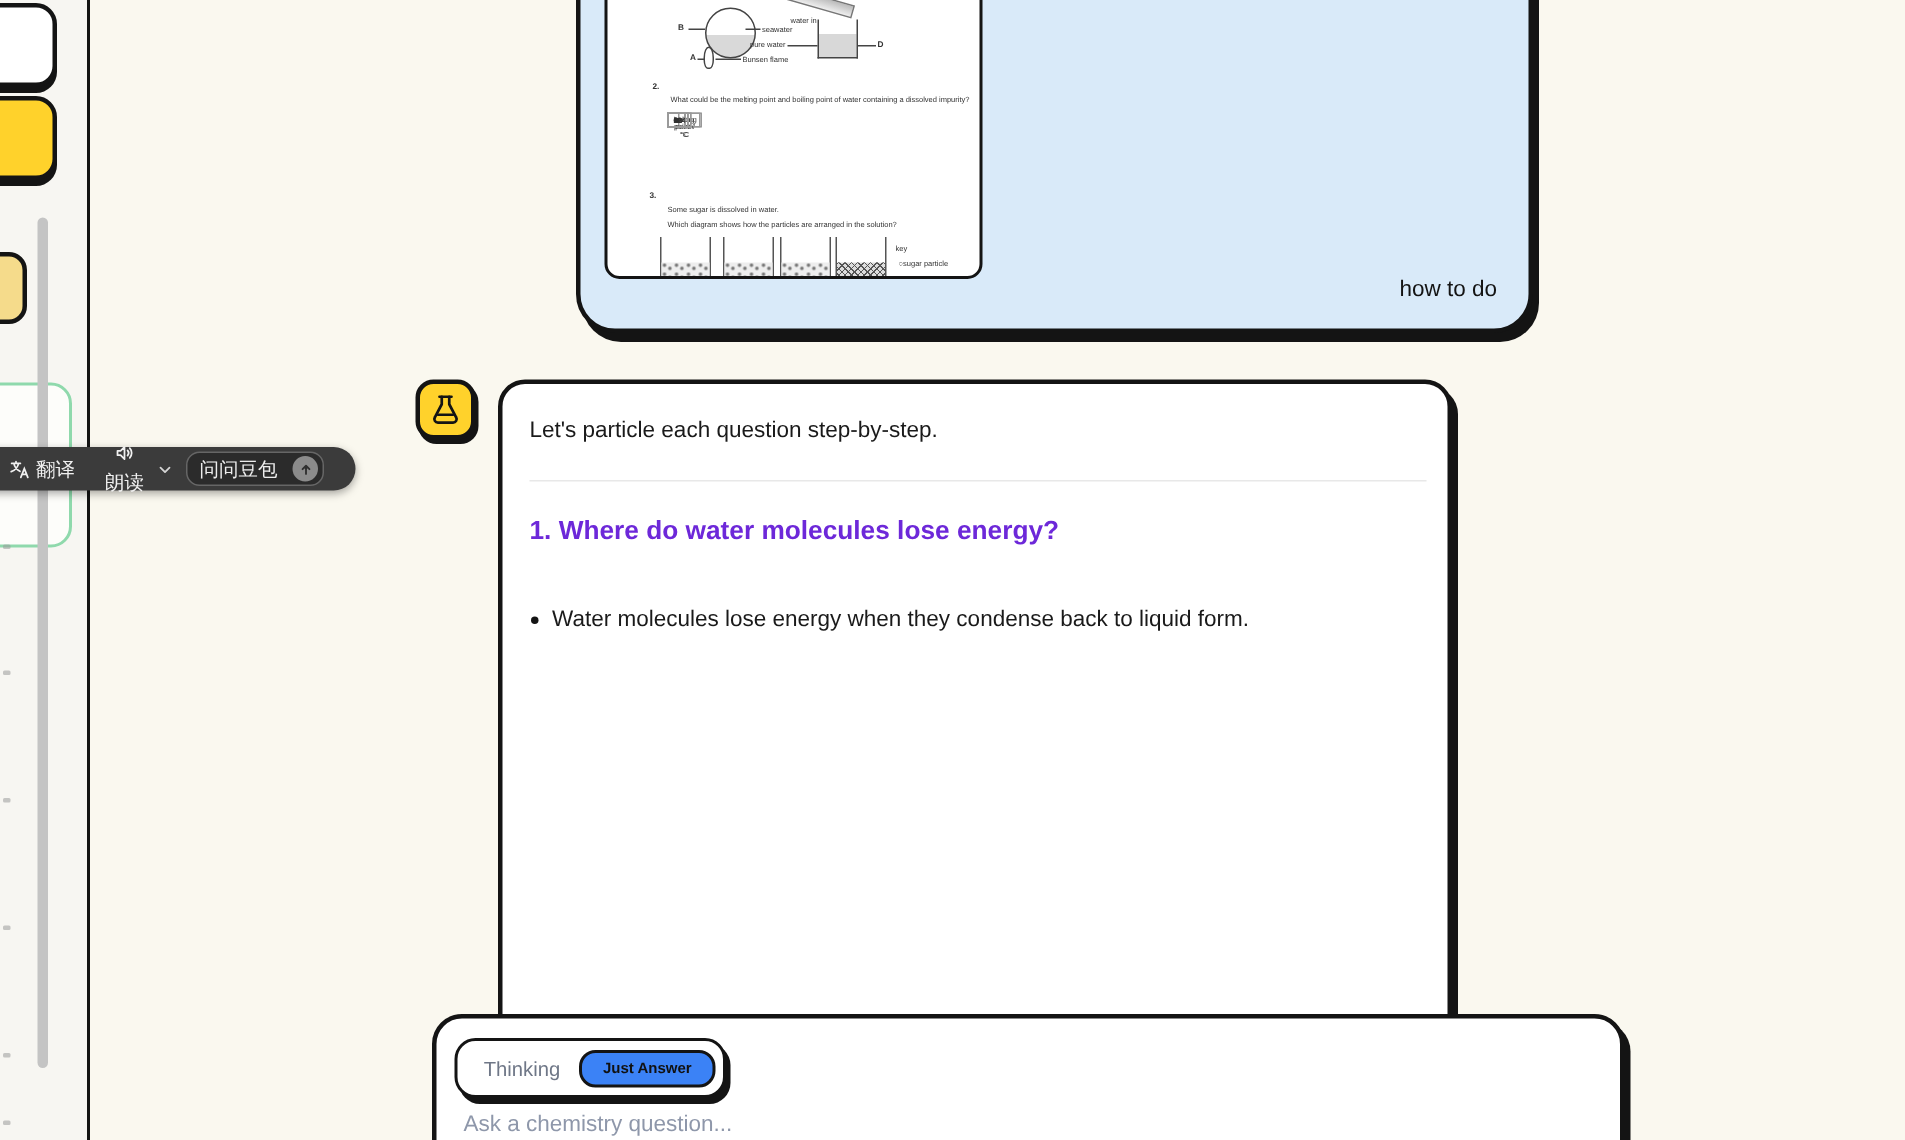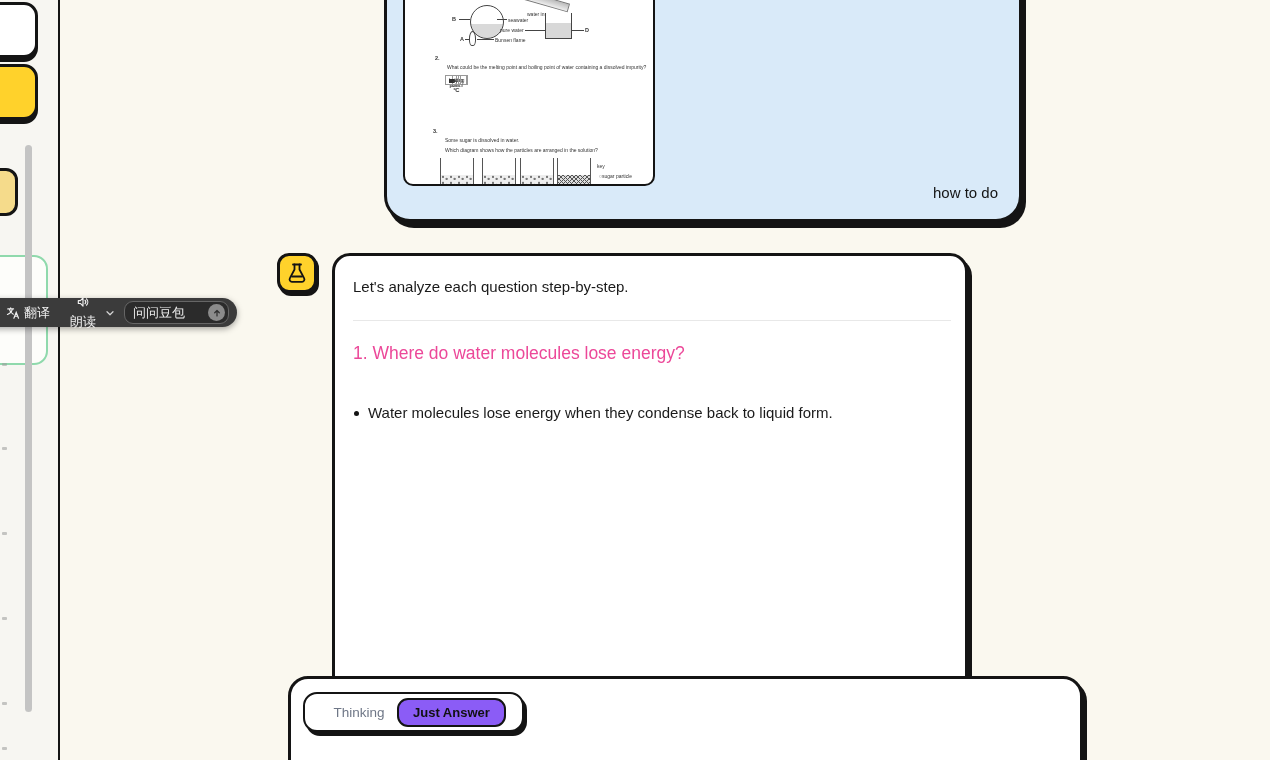--- a/index.html
+++ b/index.html
@@ -44,40 +44,40 @@
       background-size:8px 6px; }
   .beaker .fill.hatch { background:#ddd;
       background-image:repeating-linear-gradient(45deg, #555 0, #555 .7px, transparent .7px, transparent 3px),
                        repeating-linear-gradient(-45deg, #555 0, #555 .7px, transparent .7px, transparent 3px); }
 
   
   #ai-avatar { position:absolute; left:277px; top:253px; width:40px; height:40px; background:#ffd22b; border:3px solid #141414; border-radius:12px; box-shadow:2px 3px 0 #141414; z-index:12; display:flex; align-items:center; justify-content:center; }
   #ai-card { left:332px; top:253px; width:636px; height:600px; border-radius:18px; box-shadow:4px 5px 0 #141414; z-index:10; }
   #ai-intro { position:absolute; left:18px; top:20px; font-size:15px; line-height:22px; color:#1a1a1a; }
   #ai-divider { position:absolute; left:18px; top:64px; width:598px; height:1px; background:#e8e8e8; }
-  #ai-heading { position:absolute; left:18px; top:87px; font-size:17.5px; font-weight:normal; color:#ec4899; }
+  #ai-heading { position:absolute; left:18px; top:87px; font-size:17.5px; font-weight:bold; color:#6d28d9; }
   #ai-bullets { position:absolute; left:18px; top:145px; width:594px; list-style:none; }
   #ai-bullets li { position:relative; padding-left:15px; margin-bottom:30px; font-size:15px; line-height:23.5px; color:#1a1a1a; }
   #ai-bullets li::before { content:""; position:absolute; left:1px; top:9.5px; width:5px; height:5px; border-radius:50%; background:#141414; }
 
   
   #composer { left:288px; top:676px; width:795px; height:120px; border-radius:20px; box-shadow:4px 5px 0 #141414; z-index:30; }
-  #mode-switch { position:absolute; left:12px; top:13px; height:40px; display:flex; align-items:center; background:#fff; border:2.5px solid #141414; border-radius:14px; box-shadow:3px 4px 0 #141414; padding:16px; }
+  #mode-switch { position:absolute; left:12px; top:13px; height:40px; display:flex; align-items:center; background:#fff; border:2.5px solid #141414; border-radius:14px; box-shadow:3px 4px 0 #141414; padding:5px; }
   #mode-thinking { width:76px; text-align:center; font-size:13.5px; font-weight:500; color:#6f7787; cursor:pointer; }
-  #mode-just-answer { background:#8b5cf6; border:2.5px solid #141414; border-radius:11px; padding:5px 14px; font-size:13px; font-weight:bold; color:#111; cursor:pointer; }
+  #mode-just-answer { background:#3b82f6; border:2.5px solid #141414; border-radius:11px; padding:5px 14px; font-size:10px; font-weight:bold; color:#111; cursor:pointer; }
   #composer-input { position:absolute; left:18px; top:62px; width:740px; font-size:15px; color:#8e97aa; }
 
   
   #sel-toolbar { position:absolute; left:-20px; top:298px; width:257px; height:29px; background:#3b3b3b; border-radius:15px; z-index:40; display:flex; align-items:center; padding-left:26px; color:#f0f0f0; box-shadow:0 2px 6px rgba(0,0,0,.35); }
   .tb-btn { display:flex; align-items:center; gap:4px; font-size:13px; cursor:pointer; }
   .tb-ico { display:inline-flex; }
   #tb-translate { margin-right:20px; }
   #tb-read { margin-right:8px;flex-direction:column; }
   #tb-chevron { margin-right:8px; cursor:pointer; display:inline-flex; }
-  #tb-ask { display:flex; align-items:center; justify-content:space-between; width:105px; height:23px; background:#2b2b2b; border:1px solid #666; border-radius:9px; padding:0 3px 0 8px; cursor:pointer; }
+  #tb-ask { display:flex; align-items:center; justify-content:space-between; width:92px; height:23px; background:#2b2b2b; border:1px solid #666; border-radius:9px; padding:0 3px 0 8px; cursor:pointer; }
   #tb-ask-label { font-size:13px; color:#ededed; }
   #tb-send { width:17px; height:17px; border-radius:50%; background:#8b8b8b; display:flex; align-items:center; justify-content:center; }
 </style>
 </head>
 <body>
 
 <div id="screen">
 
   <div id="sidebar">
     <div class="side-card" id="side-card-new"></div>
@@ -172,33 +172,34 @@
 
   <div id="ai-avatar">
     <svg width="24" height="24" viewBox="0 0 24 24" fill="none" stroke="#141414" stroke-width="1.8" stroke-linecap="round" stroke-linejoin="round">
       <path d="M9.5 3.5 V8.5 L4.9 17.2 A2.4 2.4 0 0 0 7 20.8 H17 A2.4 2.4 0 0 0 19.1 17.2 L14.5 8.5 V3.5"></path>
       <path d="M8 3.5 H16"></path>
       <path d="M7 15.5 H17"></path>
     </svg>
   </div>
 
   <div class="neo" id="ai-card">
-    <div id="ai-intro">Let's analyze each question step-by-step.</div>
+    <div id="ai-intro">Let's particle each question step-by-step.</div>
     <div id="ai-divider"></div>
     <div id="ai-heading">1. Where do water molecules lose energy?</div>
     <ul id="ai-bullets">
         <li><span>Water molecules lose energy when they condense back to liquid form.</span></li>
       </ul>
   </div>
 
   <div class="neo" id="composer">
     <div id="mode-switch">
       <div id="mode-thinking">Thinking</div>
       <div id="mode-just-answer">Just Answer</div>
     </div>
+    <div id="composer-input">Ask a chemistry question...</div>
   </div>
 
   <div id="sel-toolbar">
     <div class="tb-btn" id="tb-translate">
       <span class="tb-ico">
         <svg width="14" height="14" viewBox="0 0 24 24" fill="none" stroke="#f0f0f0" stroke-width="2" stroke-linecap="round">
           <path d="M3 5h10M8 3v2M5.5 5c1 4.5 4 7.5 7 9M11 5c-1 4.5-4.5 8-8.5 9.5"></path>
           <path d="M13.5 21l4-10 4 10M15 17.5h5"></path>
         </svg>
       </span>

